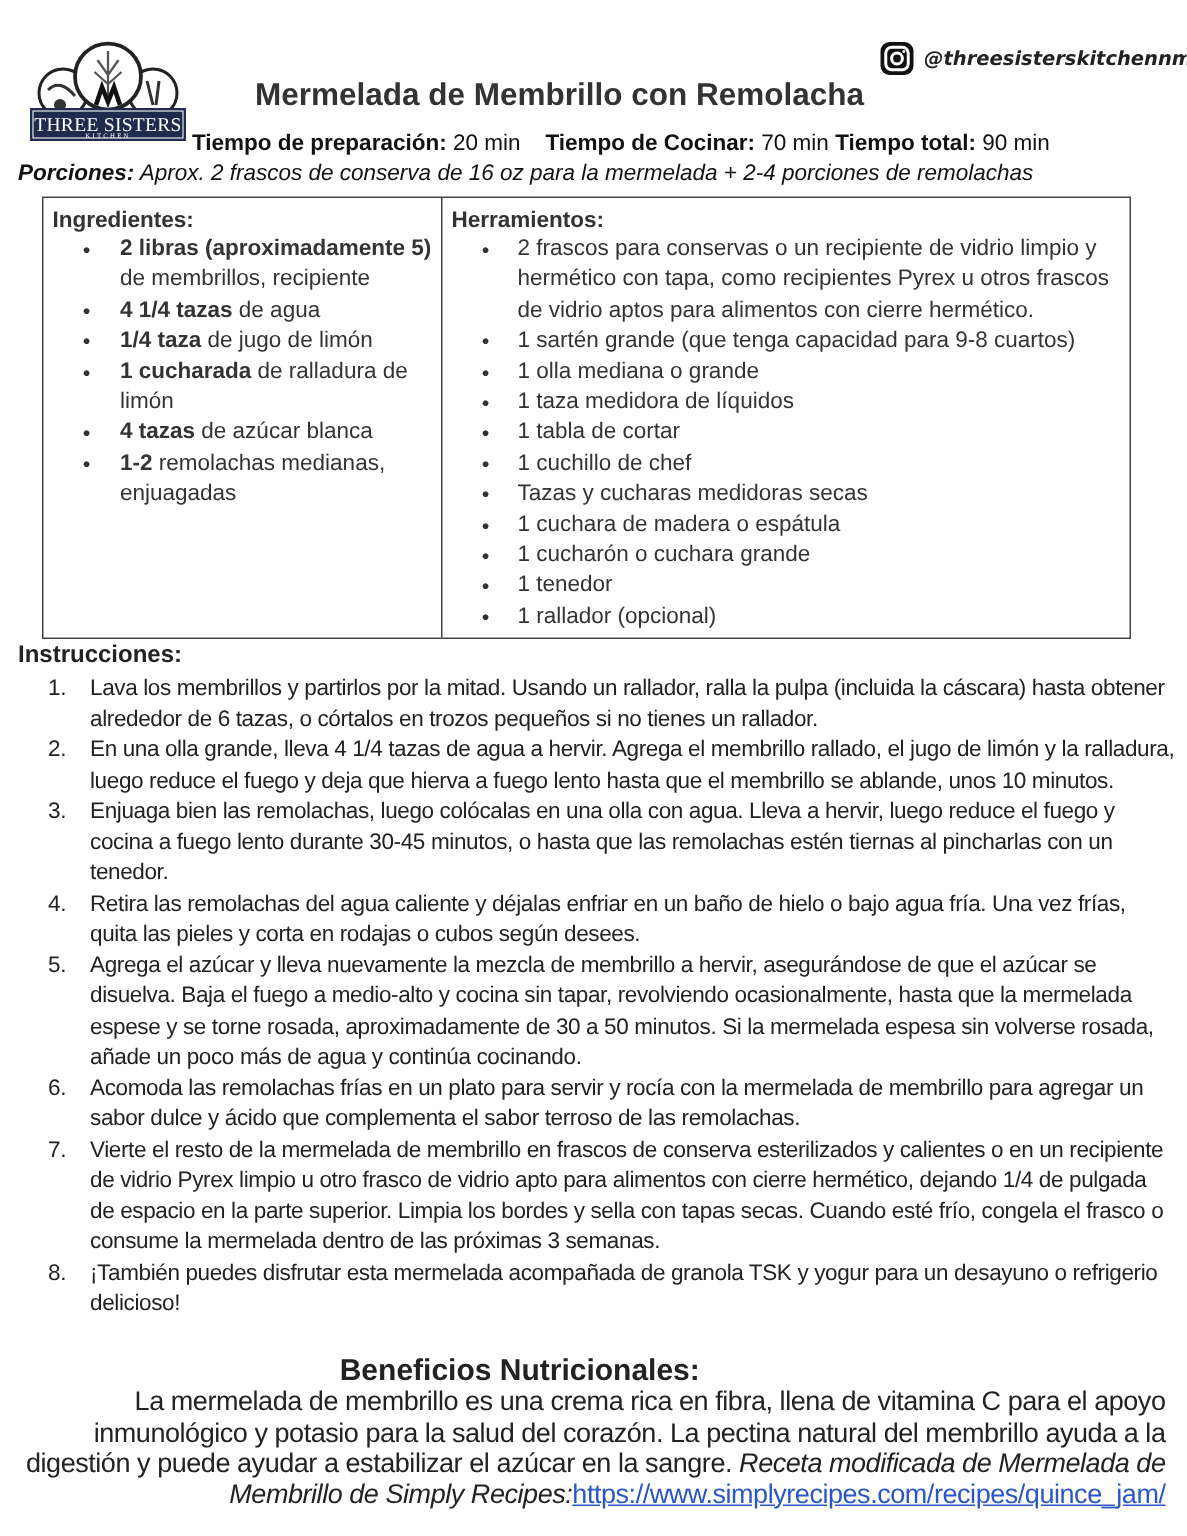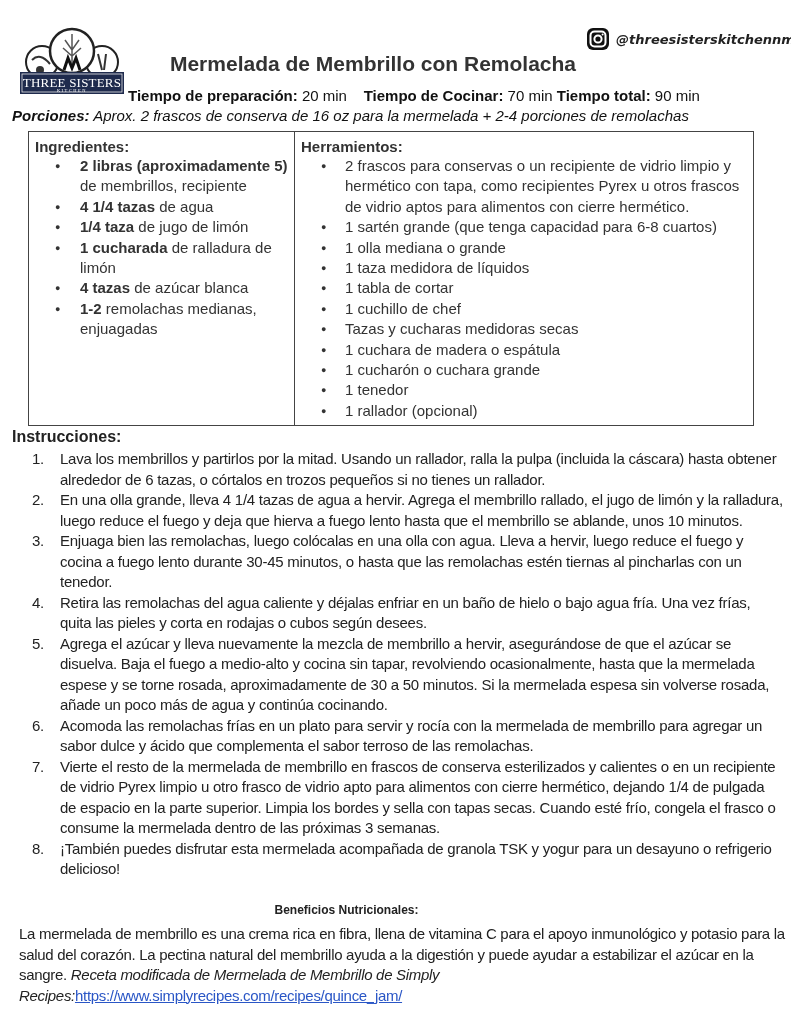--- a/index.html
+++ b/index.html
@@ -25,23 +25,23 @@
   .col-ing ul.bul li { padding-left: 45px; }
   .col-ing ul.bul li::before { left: 20px; }
   .col-tools ul.bul li { padding-left: 44px; }
   .col-tools ul.bul li::before { left: 20px; }
   .instr-head { position: absolute; left: 12px; top: 428px; font-weight: bold; font-size: 16px; color: #222; }
   ol.steps { position: absolute; left: 12px; top: 449px; width: 772px; margin: 0; padding: 0; list-style: none; }
   ol.steps li { position: relative; padding-left: 48px; font-family: "Liberation Sans Narrow", "Liberation Sans", sans-serif;
                 font-size: 15px; line-height: 20.5px; color: #222; letter-spacing: -0.25px; }
   ol.steps li .num { position: absolute; left: 20px; top: 0; }
   .benef-head { position: absolute; left: 0; width: 693px; top: 903px; text-align: center;
-                font-weight: bold; font-size: 12px; color: #222; }
-  .benef-text { position: absolute; left: 19px; width: 771px; top: 924px; text-align: left;
-                font-size: 15px; line-height: 20.5px; color: #222; letter-spacing: -0.3px; }
+                font-weight: bold; font-size: 20px; color: #222; }
+  .benef-text { position: absolute; left: 6px; width: 771px; top: 924px; text-align: right;
+                font-size: 18px; line-height: 20.5px; color: #222; letter-spacing: -0.3px; }
   .benef-text i { font-style: italic; }
   .benef-text a { color: #2a56c6; text-decoration: underline; }
 </style>
 </head>
 <body>
 
 <div class="logo">
   <svg width="108" height="72" viewBox="0 0 108 72">
     <circle cx="24" cy="38" r="16" fill="#fff" stroke="#222" stroke-width="2"></circle>
     <circle cx="84" cy="38" r="16" fill="#fff" stroke="#222" stroke-width="2"></circle>
@@ -93,21 +93,21 @@
       <li><b>1/4 taza</b><span> de jugo de limón</span></li>
       <li><b>1 cucharada</b><span> de ralladura de limón</span></li>
       <li><b>4 tazas</b><span> de azúcar blanca</span></li>
       <li><b>1-2</b><span> remolachas medianas, enjuagadas</span></li>
     </ul>
   </div>
   <div class="col-tools">
     <div class="col-head">Herramientos:</div>
     <ul class="bul">
       <li>2 frascos para conservas o un recipiente de vidrio limpio y hermético con tapa, como recipientes Pyrex u otros frascos de vidrio aptos para alimentos con cierre hermético.</li>
-      <li>1 sartén grande (que tenga capacidad para 6-8 cuartos)</li>
+      <li>1 sartén grande (que tenga capacidad para 9-8 cuartos)</li>
       <li>1 olla mediana o grande</li>
       <li>1 taza medidora de líquidos</li>
       <li>1 tabla de cortar</li>
       <li>1 cuchillo de chef</li>
       <li>Tazas y cucharas medidoras secas</li>
       <li>1 cuchara de madera o espátula</li>
       <li>1 cucharón o cuchara grande</li>
       <li>1 tenedor</li>
       <li>1 rallador (opcional)</li>
     </ul>

